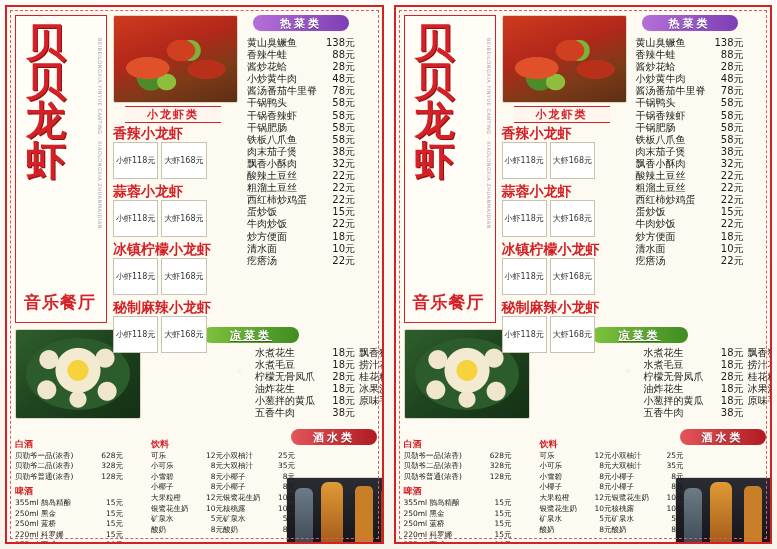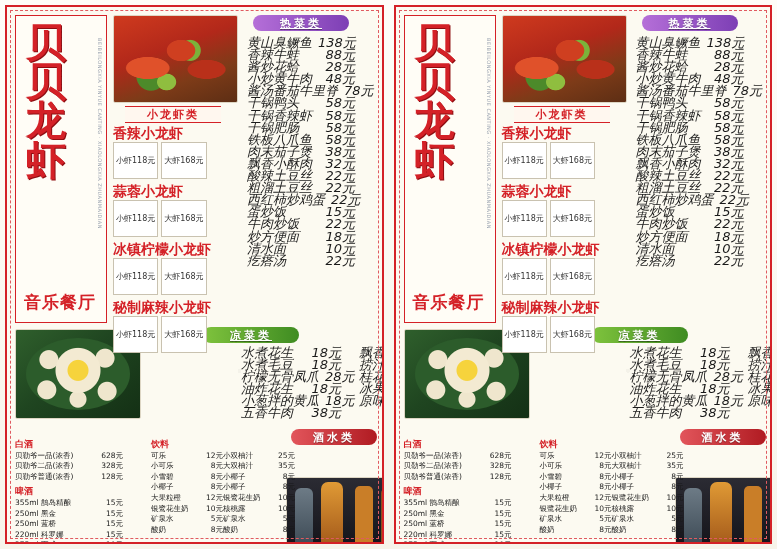--- a/index.html
+++ b/index.html
@@ -144,21 +144,21 @@
     height:16px;
     display:flex;align-items:center;justify-content:center;
     color:#ffffff;
     font-family:"DejaVu Serif","Liberation Serif",serif;
     font-weight:bold;
     font-size:11px;
     letter-spacing:3px;
     border-radius:9px;
     text-shadow:0 1px 1px rgba(0,0,0,.35);
   }
-  .banner.purple{background:linear-gradient(90deg,#b56fd8,#7d3fb5);text-decoration:underline;}
+  .banner.purple{background:linear-gradient(90deg,#b56fd8,#7d3fb5);}
   .banner.green{background:linear-gradient(90deg,#7fc33d,#3f8c22);text-decoration:underline;}
   .banner.red{background:linear-gradient(90deg,#e2555b,#b01b22);}
 
   .ribbon{
     position:absolute;
     width:96px;height:15px;
     display:flex;align-items:center;justify-content:center;
     color:#d42127;
     font-family:"DejaVu Serif","Liberation Serif",serif;
     font-weight:bold;font-size:11px;letter-spacing:2px;
@@ -177,27 +177,27 @@
   }
   .sp-prices{display:flex;gap:3px;margin-top:1px;}
   .sp-prices span{
     font-size:8px;color:#333;
     border:1px solid #c9c2b0;
     padding:12px 2px;background:#fff;
     line-height:11px;
   }
 
   
-  .list{position:absolute;font-size:13px;color:#1a1a1a;line-height:12.1px;font-style:italic;}
+  .list{position:absolute;font-size:10px;color:#1a1a1a;line-height:12.1px;}
   .row{display:flex;justify-content:space-between;white-space:nowrap;}
   .row .nm{letter-spacing:0px;}
   .row .pr{margin-left:6px;}
 
   .list.hot-left{left:240px;top:30px;width:108px;}
-  .list.cold-left{left:234px;top:340px;width:100px;}
+  .list.cold-left{left:248px;top:340px;width:100px;}
   .list.cold-right{left:352px;top:340px;width:96px;}
 
   
   .bot{
     position:absolute;left:8px;top:420px;width:265px;
     font-size:7.5px;color:#1a1a1a;line-height:10.6px;
   }
   .bot-col{position:absolute;margin-top:12px;}
   .bot h4{
     margin:0 0 1px 0;font-size:9px;color:#d42127;

